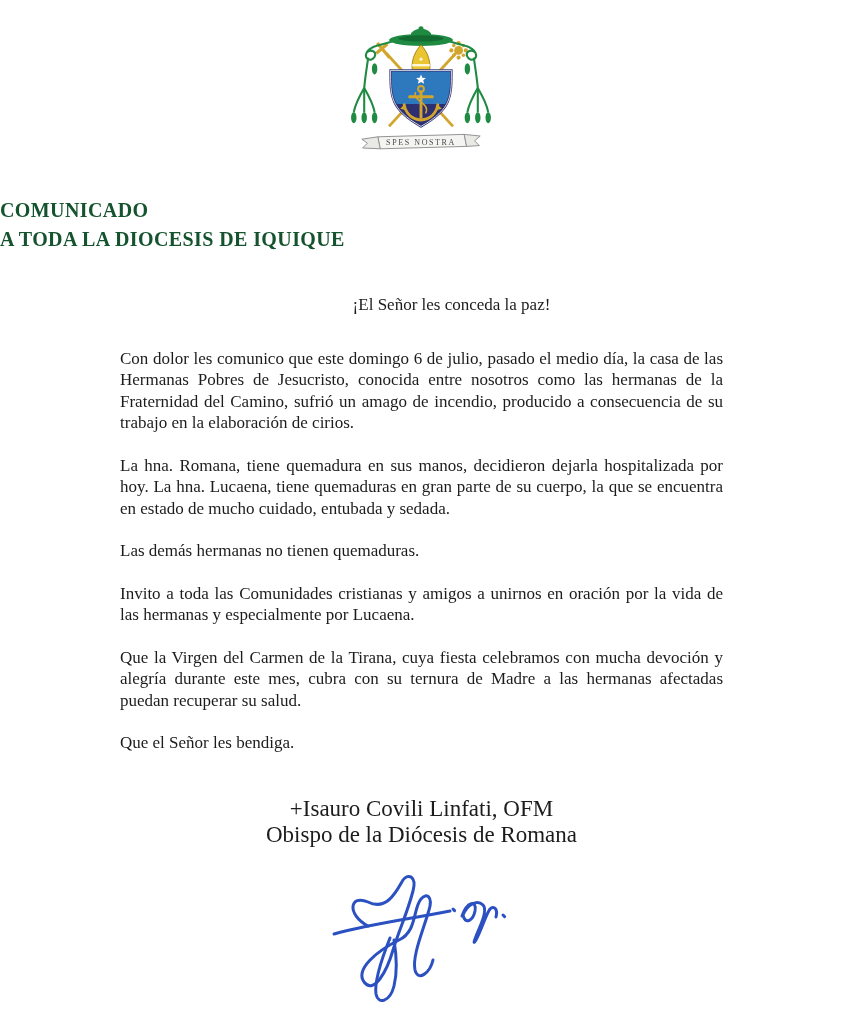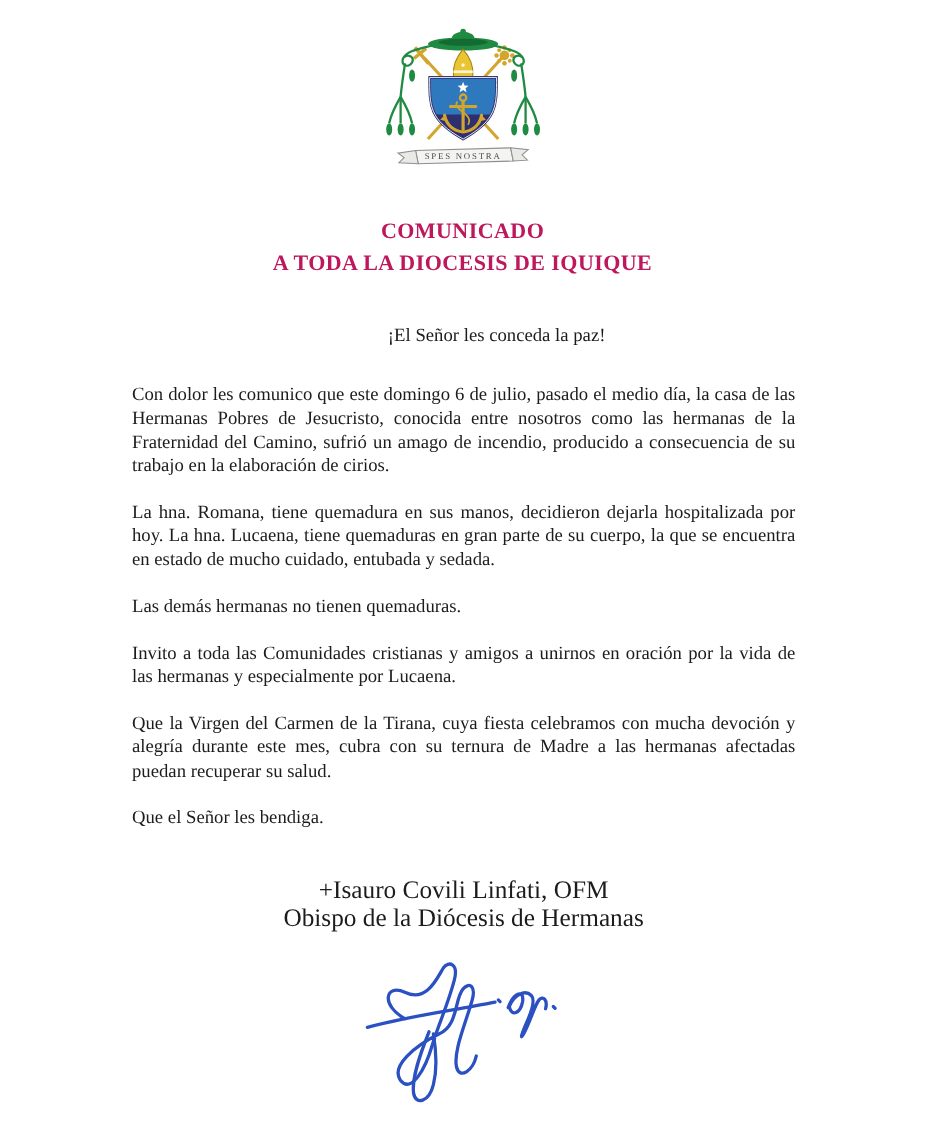--- a/index.html
+++ b/index.html
@@ -13,26 +13,26 @@
     color: #1c1c1c;
     overflow: hidden;
   }
   .crest-wrap {
     display: flex;
     justify-content: center;
     padding-top: 24px;
   }
   .title-block {
     margin-top: 36px;
-    text-align: center;
+    text-align: left;
     font-weight: bold;
     font-size: 20px;
     line-height: 1.45;
     letter-spacing: 0.4px;
-    color: #be185d;
+    color: #14532d;
   }
   .letter-body {
     margin: 40px 118px 0 120px;
     font-size: 17px;
     line-height: 21.5px;
   }
   .salutation {
     margin: 0 0 22px 0;
   }
   .greeting {
@@ -178,21 +178,21 @@
 
     <p class="para">Con dolor les comunico que este domingo 6 de julio, pasado el medio día, la casa de las Hermanas Pobres de Jesucristo, conocida entre nosotros como las hermanas de la Fraternidad del Camino, sufrió un amago de incendio, producido a consecuencia de su trabajo en la elaboración de cirios.</p>
     <p class="para">La hna. Romana, tiene quemadura en sus manos, decidieron dejarla hospitalizada por hoy. La hna. Lucaena, tiene quemaduras en gran parte de su cuerpo, la que se encuentra en estado de mucho cuidado, entubada y sedada.</p>
     <p class="para">Las demás hermanas no tienen quemaduras.</p>
     <p class="para">Invito a toda las Comunidades cristianas y amigos a unirnos en oración por la vida de las hermanas y especialmente por Lucaena.</p>
     <p class="para">Que la Virgen del Carmen de la Tirana, cuya fiesta celebramos con mucha devoción y alegría durante este mes, cubra con su ternura de Madre a las hermanas afectadas puedan recuperar su salud.</p>
     <p class="para">Que el Señor les bendiga.</p>
 
     <div class="signoff-block">
       <div>+Isauro Covili Linfati, OFM</div>
-      <div>Obispo de la Diócesis de Hermanas</div>
+      <div>Obispo de la Diócesis de Romana</div>
     </div>
   </div>
 
   <div class="signature-wrap">
     <svg width="234" height="132" viewBox="0 0 234 132">
       <g stroke="#2b50c1" stroke-width="3" fill="none" stroke-linecap="round" stroke-linejoin="round">
         <path d="M64,52 C42,40 46,20 64,28 C84,38 94,14 99,6 C104,-1 113,2 109,17 C103,40 95,56 89,76 C83,97 70,121 60,108 C51,95 73,77 95,66 C113,58 109,34 117,25 C123,18 129,23 125,36 C119,57 108,82 111,96 C114,108 126,99 129,86"></path>
         <path d="M30,60 C66,50 106,45 146,37"></path>
         <path d="M86,64 C78,84 70,106 72,120 C74,131 86,128 90,112 C94,96 92,78 90,66"></path>
         <path d="M149,35 l1.6,1.6"></path>

